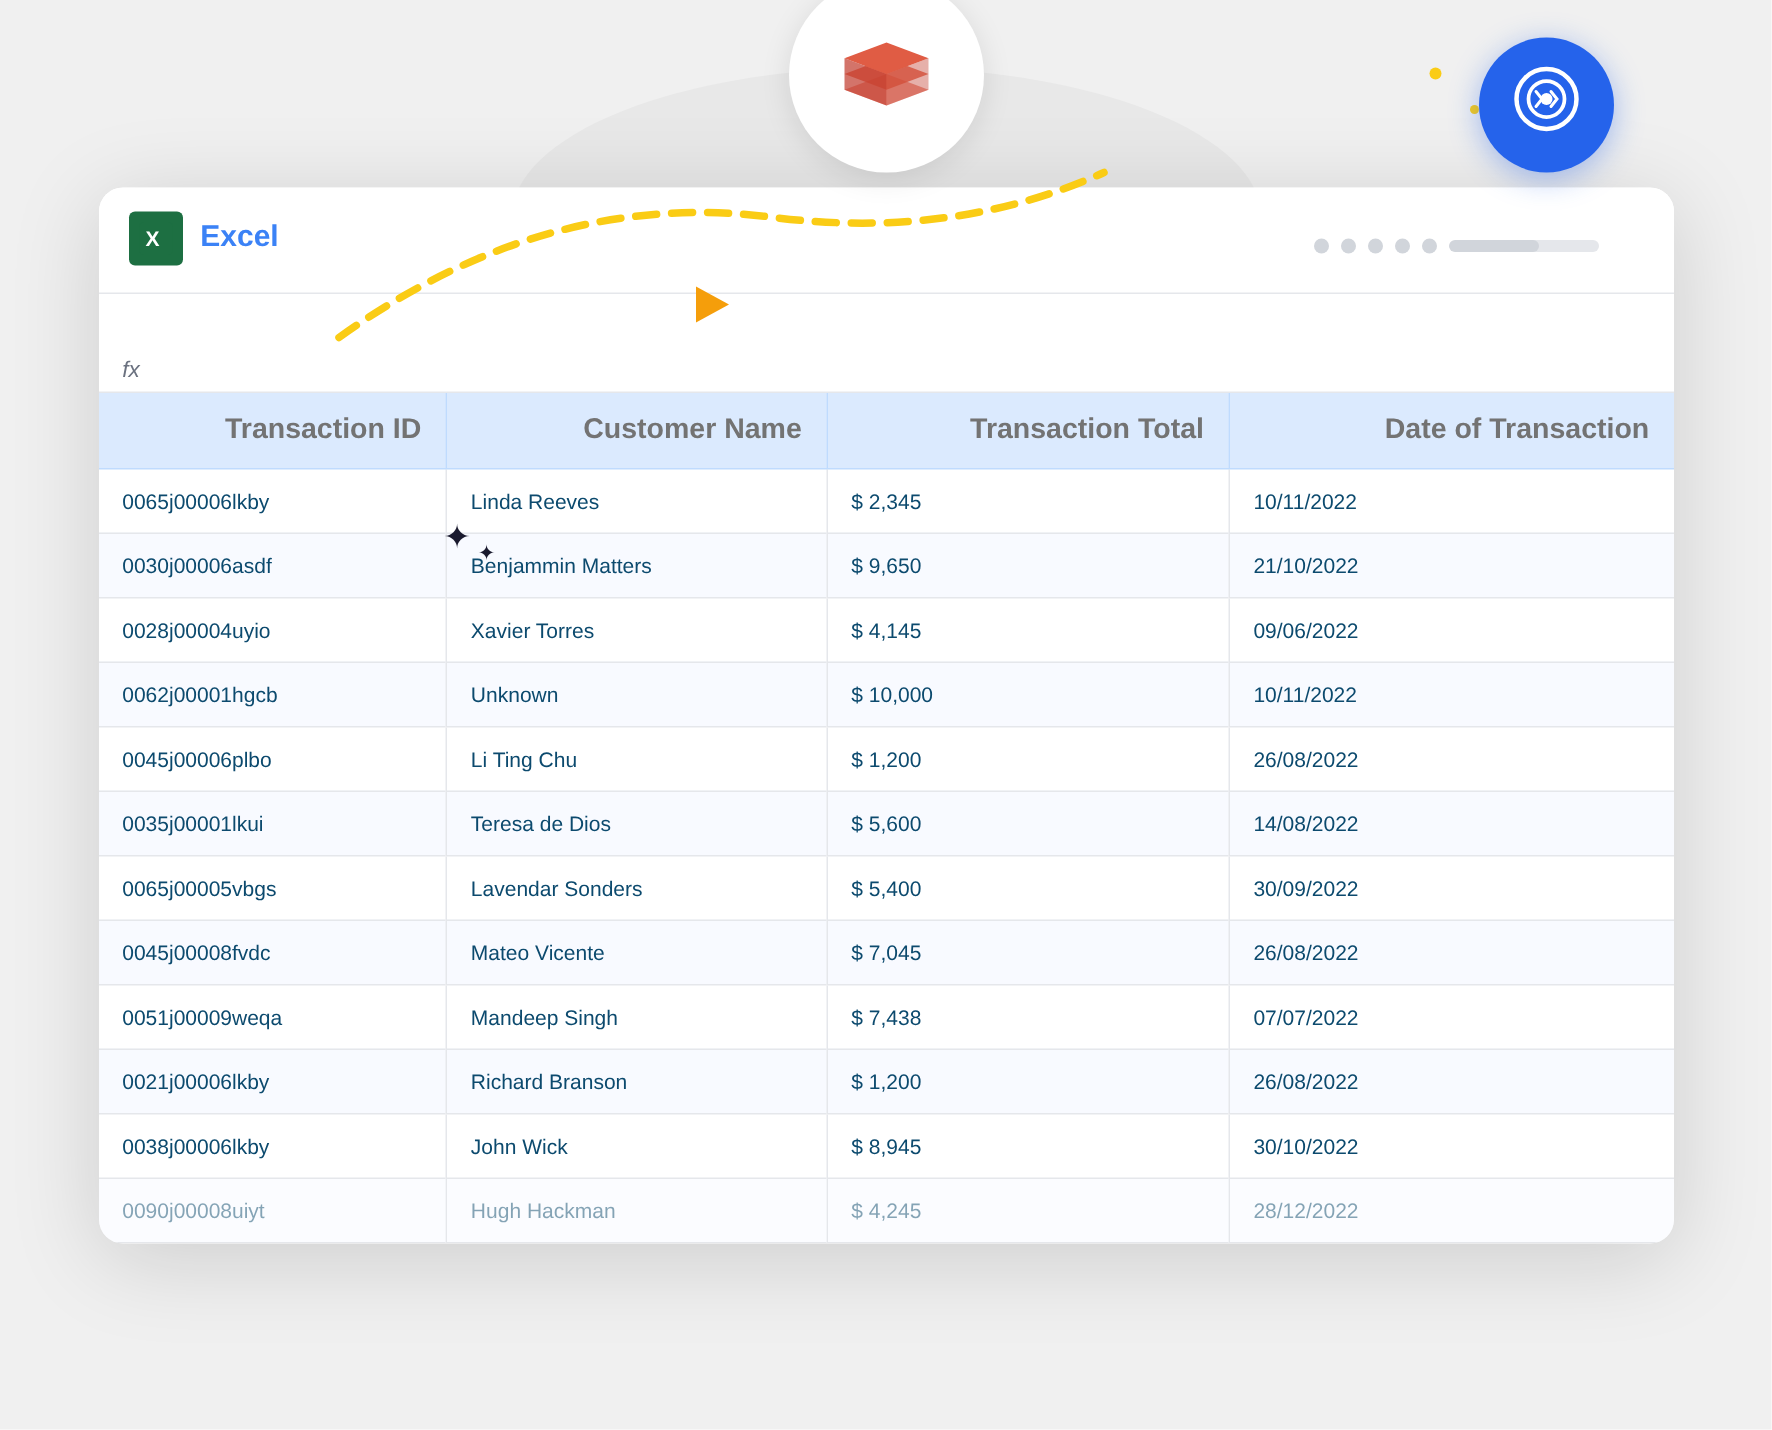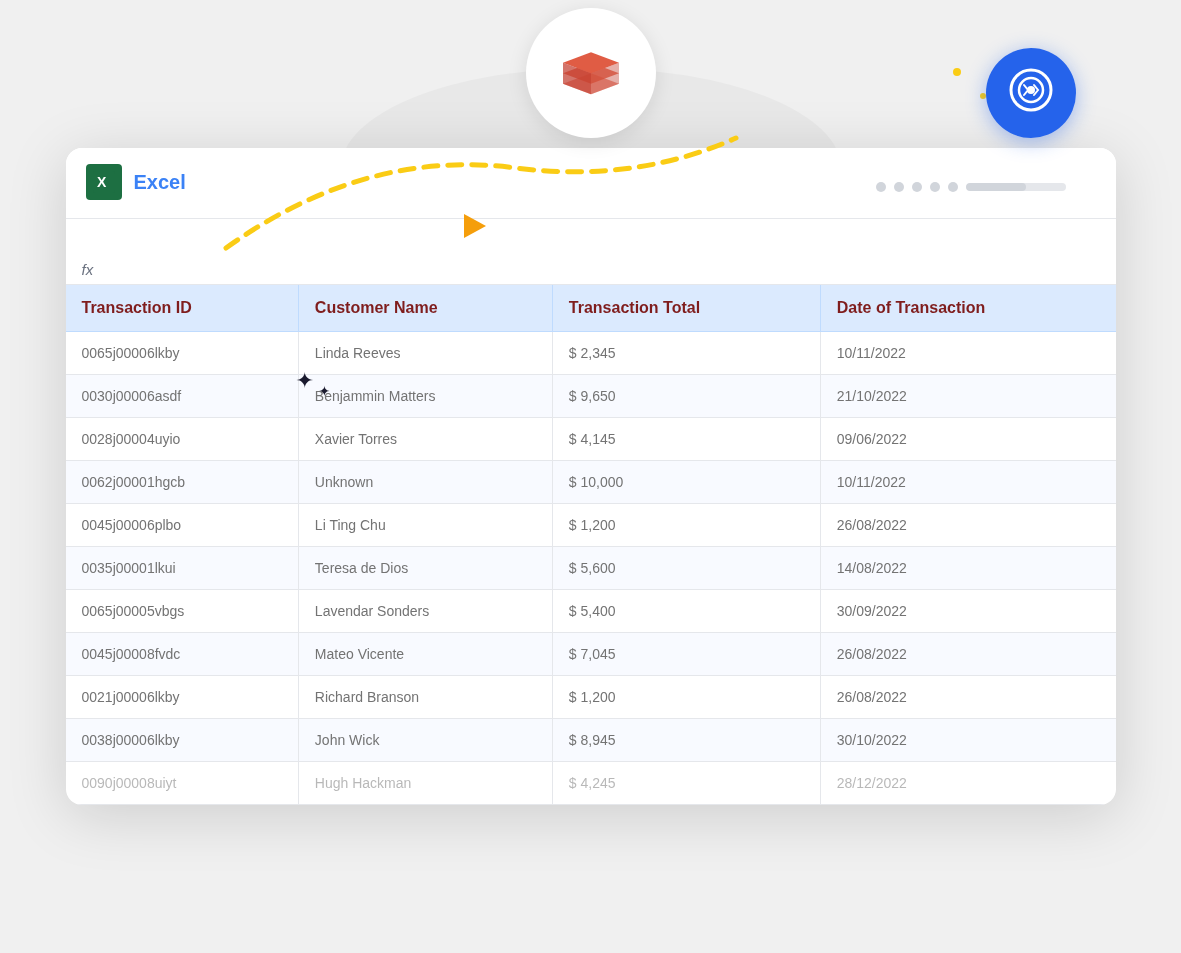--- a/index.html
+++ b/index.html
@@ -182,43 +182,43 @@
     
     .excel-table {
       width: 100%;
       border-collapse: collapse;
     }
     .excel-table thead tr {
       background: #dbeafe;
     }
     .excel-table thead th {
       padding: 14px 16px;
-      text-align: left;
+      text-align: right;
       font-weight: 700;
-      font-size: 16px;
-      color: #7f1d1d;
+      font-size: 19px;
+      color: #737373;
       border-right: 1px solid #bfdbfe;
       border-bottom: 1px solid #bfdbfe;
     }
     .excel-table thead th:last-child {
       border-right: none;
     }
     .excel-table tbody tr {
       border-bottom: 1px solid #e5e7eb;
     }
     .excel-table tbody tr:nth-child(even) {
       background: #f8faff;
     }
     .excel-table tbody tr:last-child {
       opacity: 0.5;
     }
     .excel-table tbody td {
       padding: 13px 16px;
       font-size: 14px;
-      color: #737373;
+      color: #0c4a6e;
       border-right: 1px solid #e5e7eb;
     }
     .excel-table tbody td:last-child {
       border-right: none;
     }
     
     .stack-icon svg {
       width: 70px;
       height: 55px;
     }
@@ -369,20 +369,26 @@
             <td>$ 5,400</td>
             <td>30/09/2022</td>
           </tr>
           <tr>
             <td>0045j00008fvdc</td>
             <td>Mateo Vicente</td>
             <td>$ 7,045</td>
             <td>26/08/2022</td>
           </tr>
           <tr>
+            <td>0051j00009weqa</td>
+            <td>Mandeep Singh</td>
+            <td>$ 7,438</td>
+            <td>07/07/2022</td>
+          </tr>
+          <tr>
             <td>0021j00006lkby</td>
             <td>Richard Branson</td>
             <td>$ 1,200</td>
             <td>26/08/2022</td>
           </tr>
           <tr>
             <td>0038j00006lkby</td>
             <td>John Wick</td>
             <td>$ 8,945</td>
             <td>30/10/2022</td>

